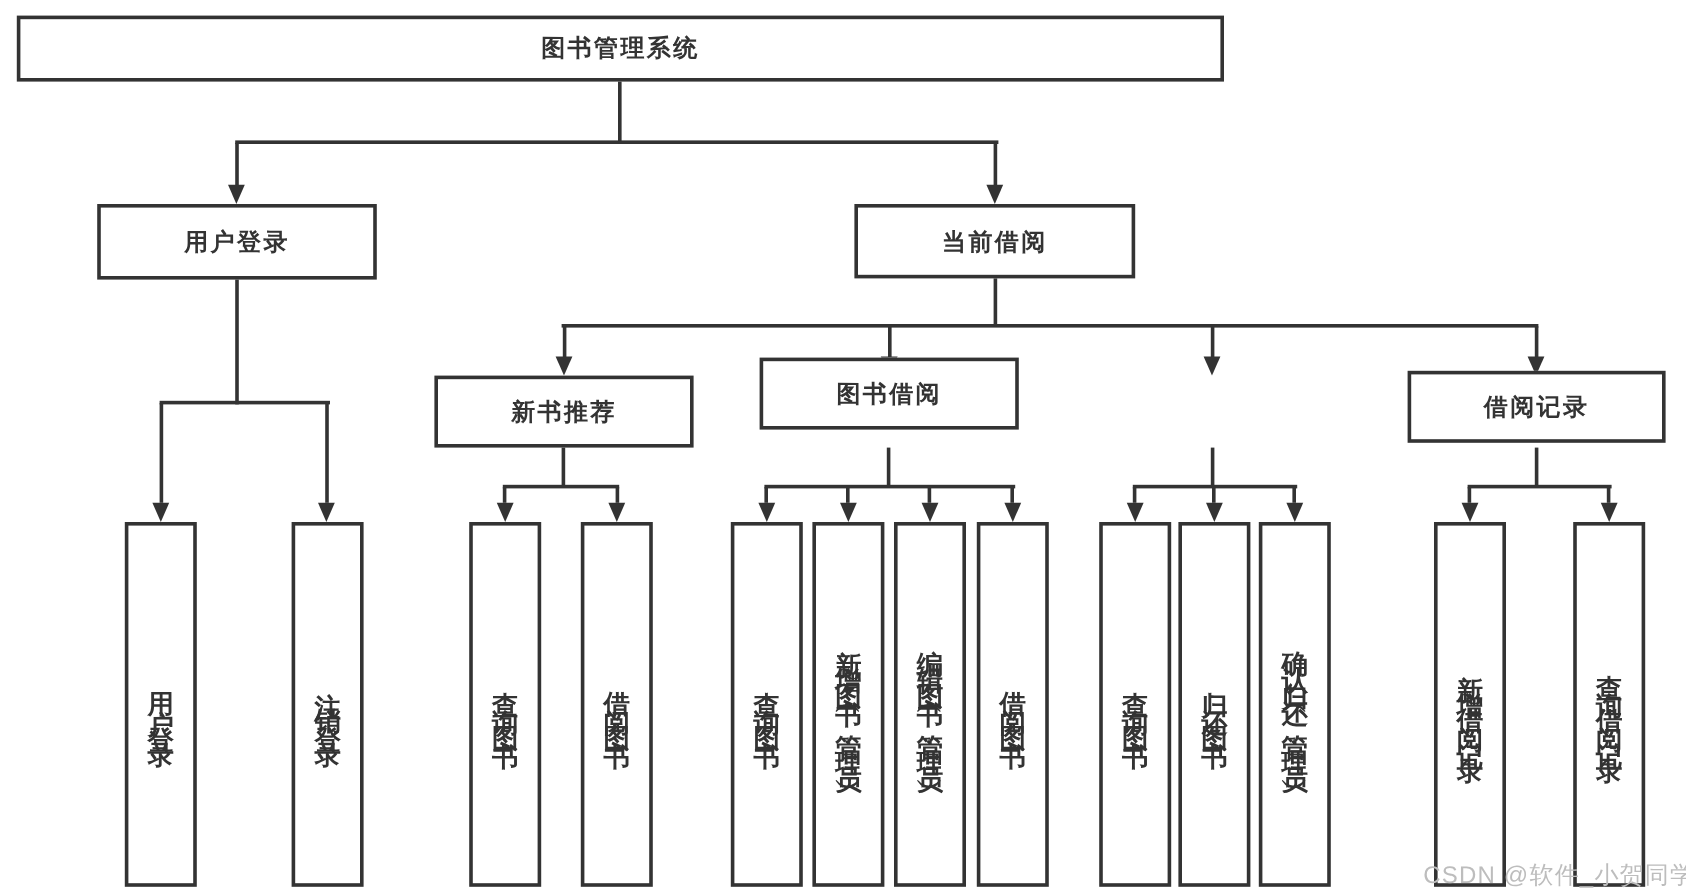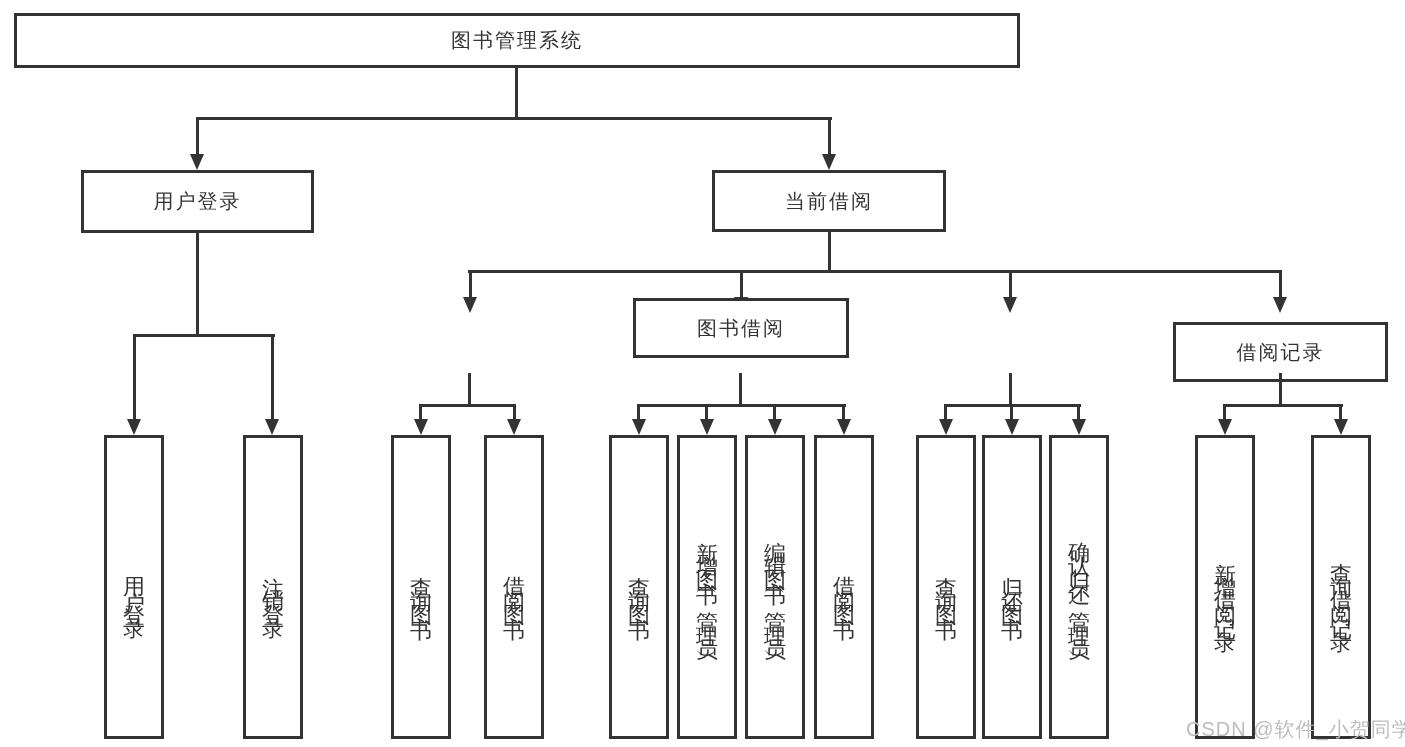--- a/index.html
+++ b/index.html
@@ -5,21 +5,21 @@
   html,body { margin:0; padding:0; background:#ffffff; }
   .canvas {
     position:relative; width:1405px; height:747px; background:#ffffff;
     font-family:"Liberation Sans","DejaVu Sans",sans-serif; color:#333333;
     overflow:hidden;
   }
   .box {
     position:absolute; box-sizing:border-box;
     border:3px solid #333333; background:#ffffff;
     display:flex; align-items:center; justify-content:center;
-    font-size:20px; letter-spacing:2px; color:#333333;
+    font-size:20px; letter-spacing:2px; color:#333333;font-weight:bold;
   }
   .vbox {
     writing-mode:vertical-rl; text-orientation:mixed;
     font-size:22px; letter-spacing:14px; line-height:1.0;
     display:flex; align-items:center; justify-content:center;
   }
   .vline { position:absolute; width:3px; background:#333333; }
   .hline { position:absolute; height:3px; background:#333333; }
   .arrow {
     position:absolute; width:0; height:0;
@@ -59,22 +59,23 @@
   <div class="hline" style="left:468px;top:270px;width:814px"></div>
   <div class="vline" style="left:469px;top:272px;height:26px"></div>
   <div class="arrow" style="left:463px;top:297px"></div>
   <div class="vline" style="left:740px;top:272px;height:26px"></div>
   <div class="arrow" style="left:734px;top:297px"></div>
   <div class="vline" style="left:1009px;top:272px;height:26px"></div>
   <div class="arrow" style="left:1003px;top:297px"></div>
   <div class="vline" style="left:1279px;top:272px;height:26px"></div>
   <div class="arrow" style="left:1273px;top:297px"></div>
 
+  <div class="box" style="left:362px;top:313px;width:216px;height:60px">新书推荐</div>
   <div class="box" style="left:633px;top:298px;width:216px;height:60px">图书借阅</div>
-  <div class="box" style="left:1173px;top:322px;width:215px;height:60px">借阅记录</div>
+  <div class="box" style="left:1173px;top:309px;width:215px;height:60px">借阅记录</div>
 
   <div class="vline" style="left:468px;top:373px;height:33px"></div>
   <div class="hline" style="left:419px;top:404px;width:97px"></div>
   <div class="vline" style="left:419px;top:406px;height:13px"></div>
   <div class="arrow" style="left:414px;top:419px"></div>
   <div class="vline" style="left:513px;top:406px;height:13px"></div>
   <div class="arrow" style="left:507px;top:419px"></div>
 
   <div class="vline" style="left:739px;top:373px;height:33px"></div>
   <div class="hline" style="left:637px;top:404px;width:209px"></div>

